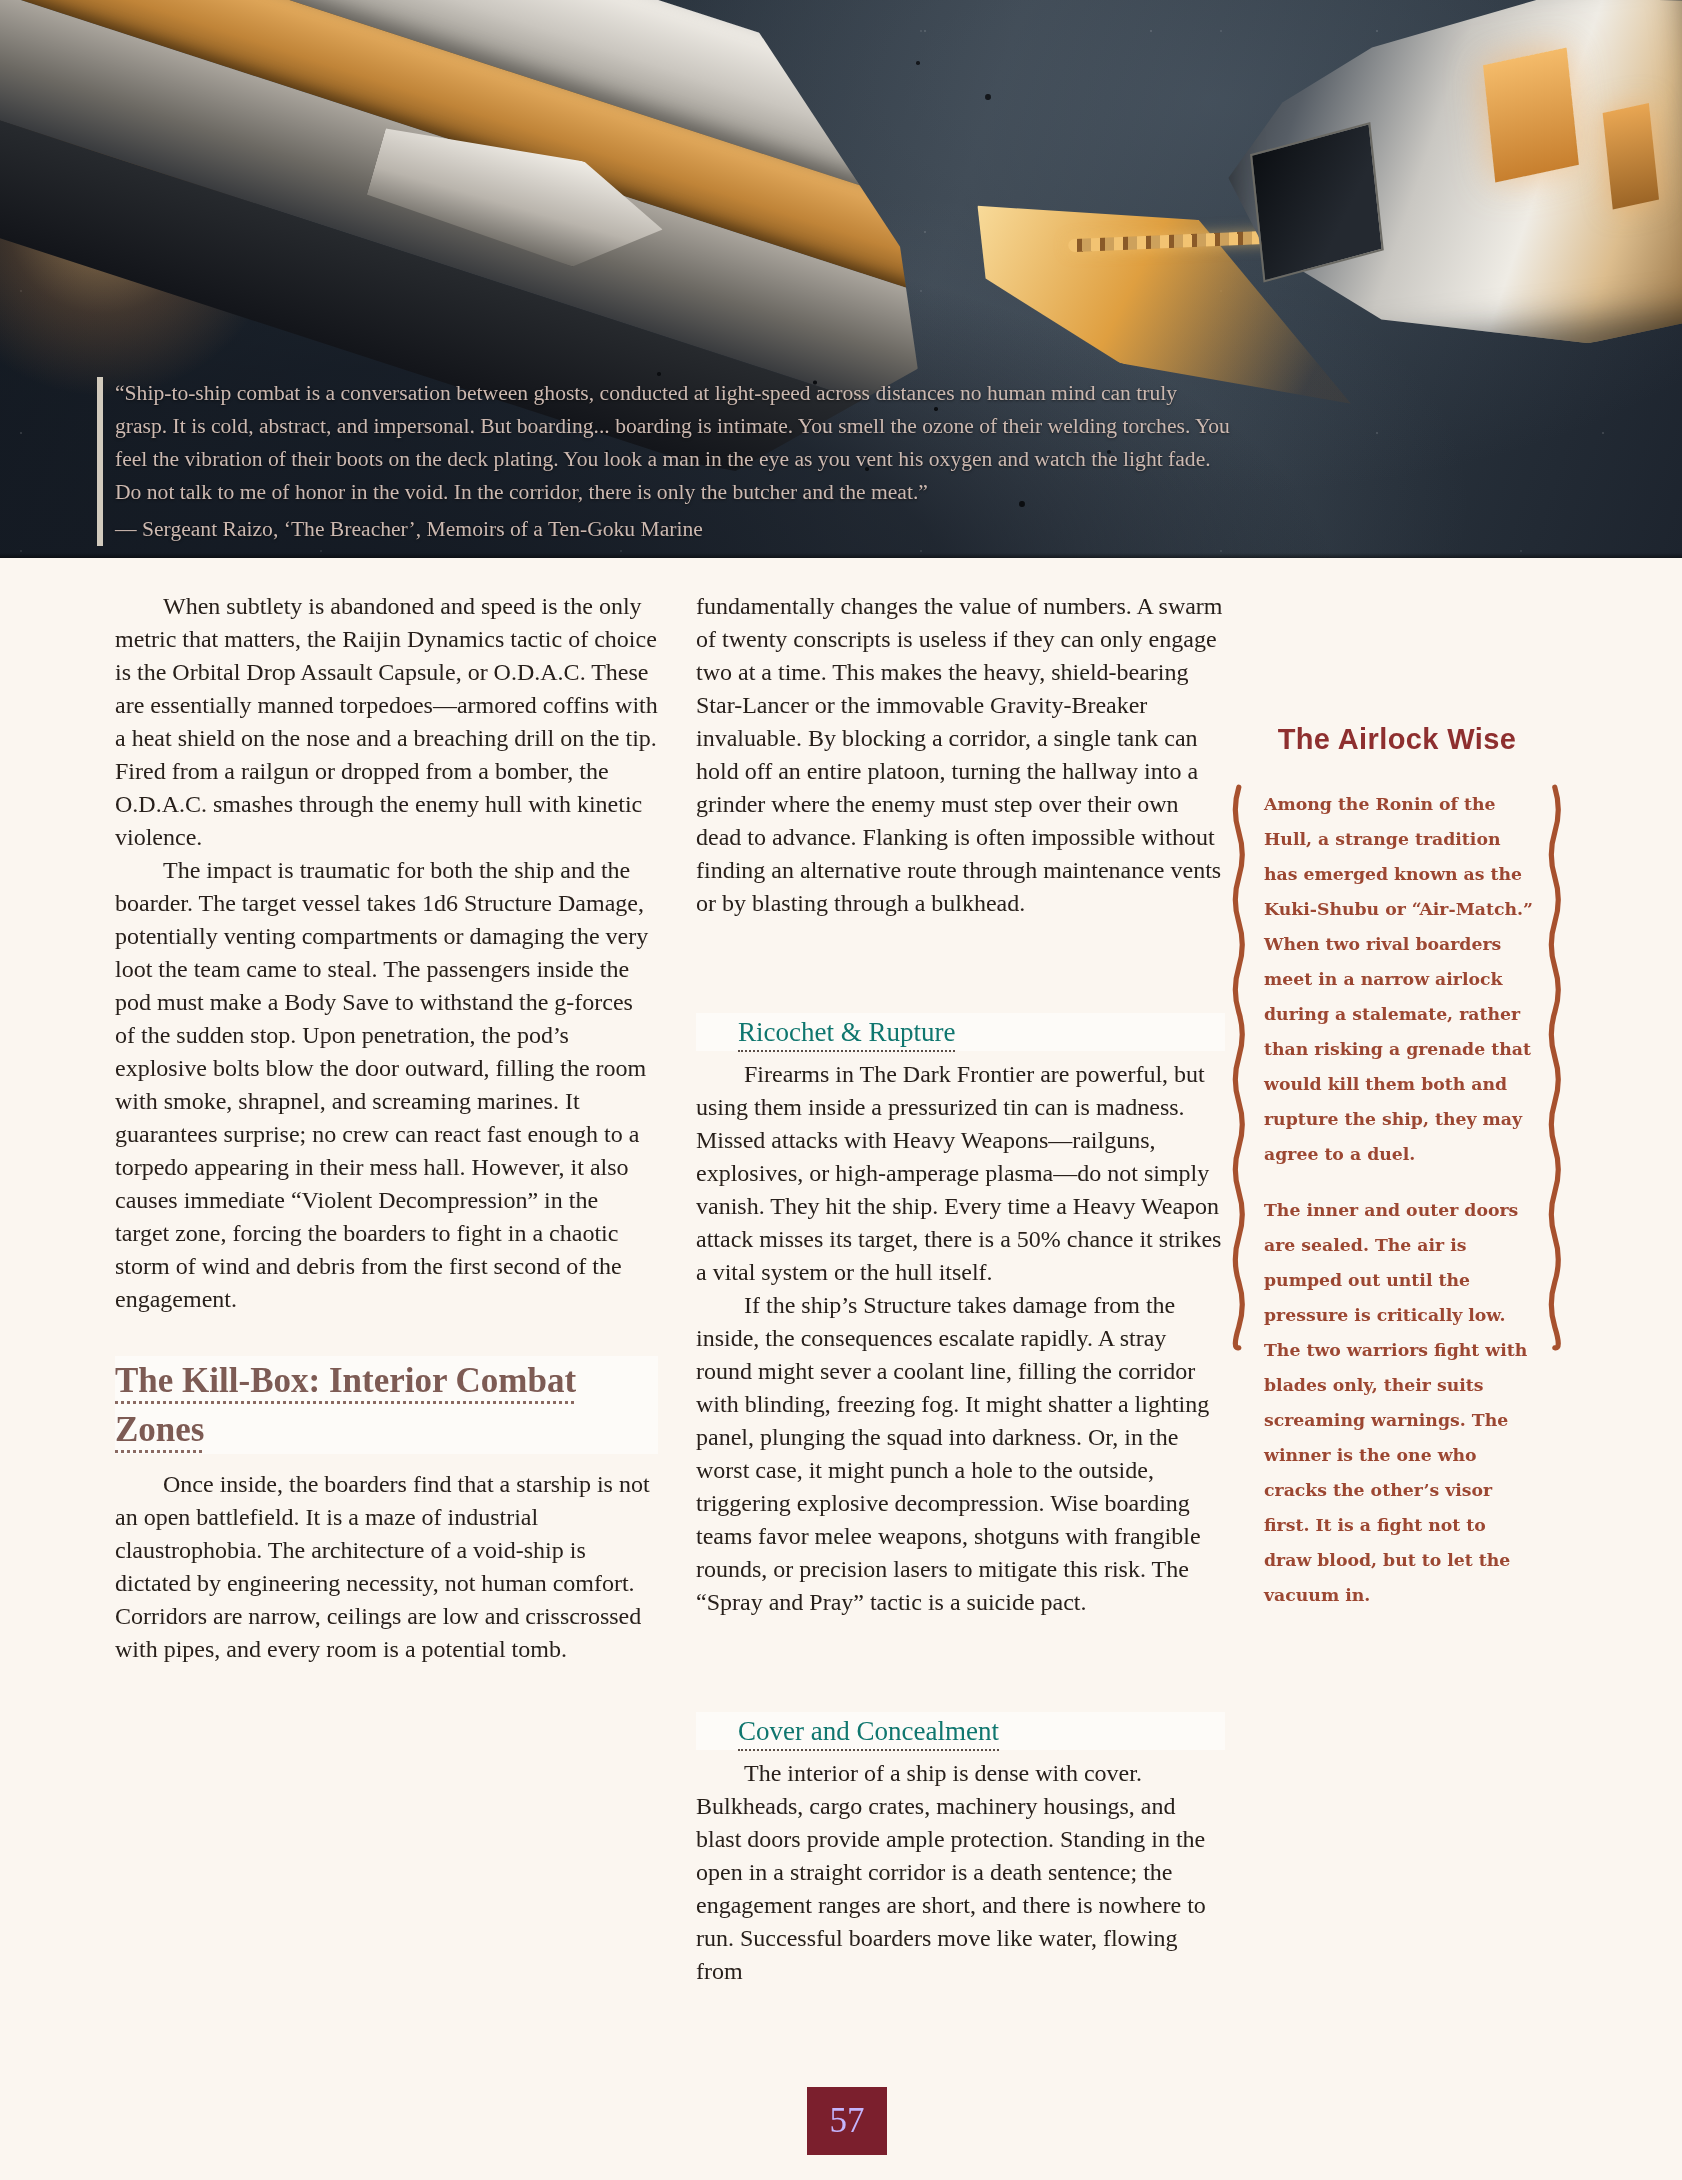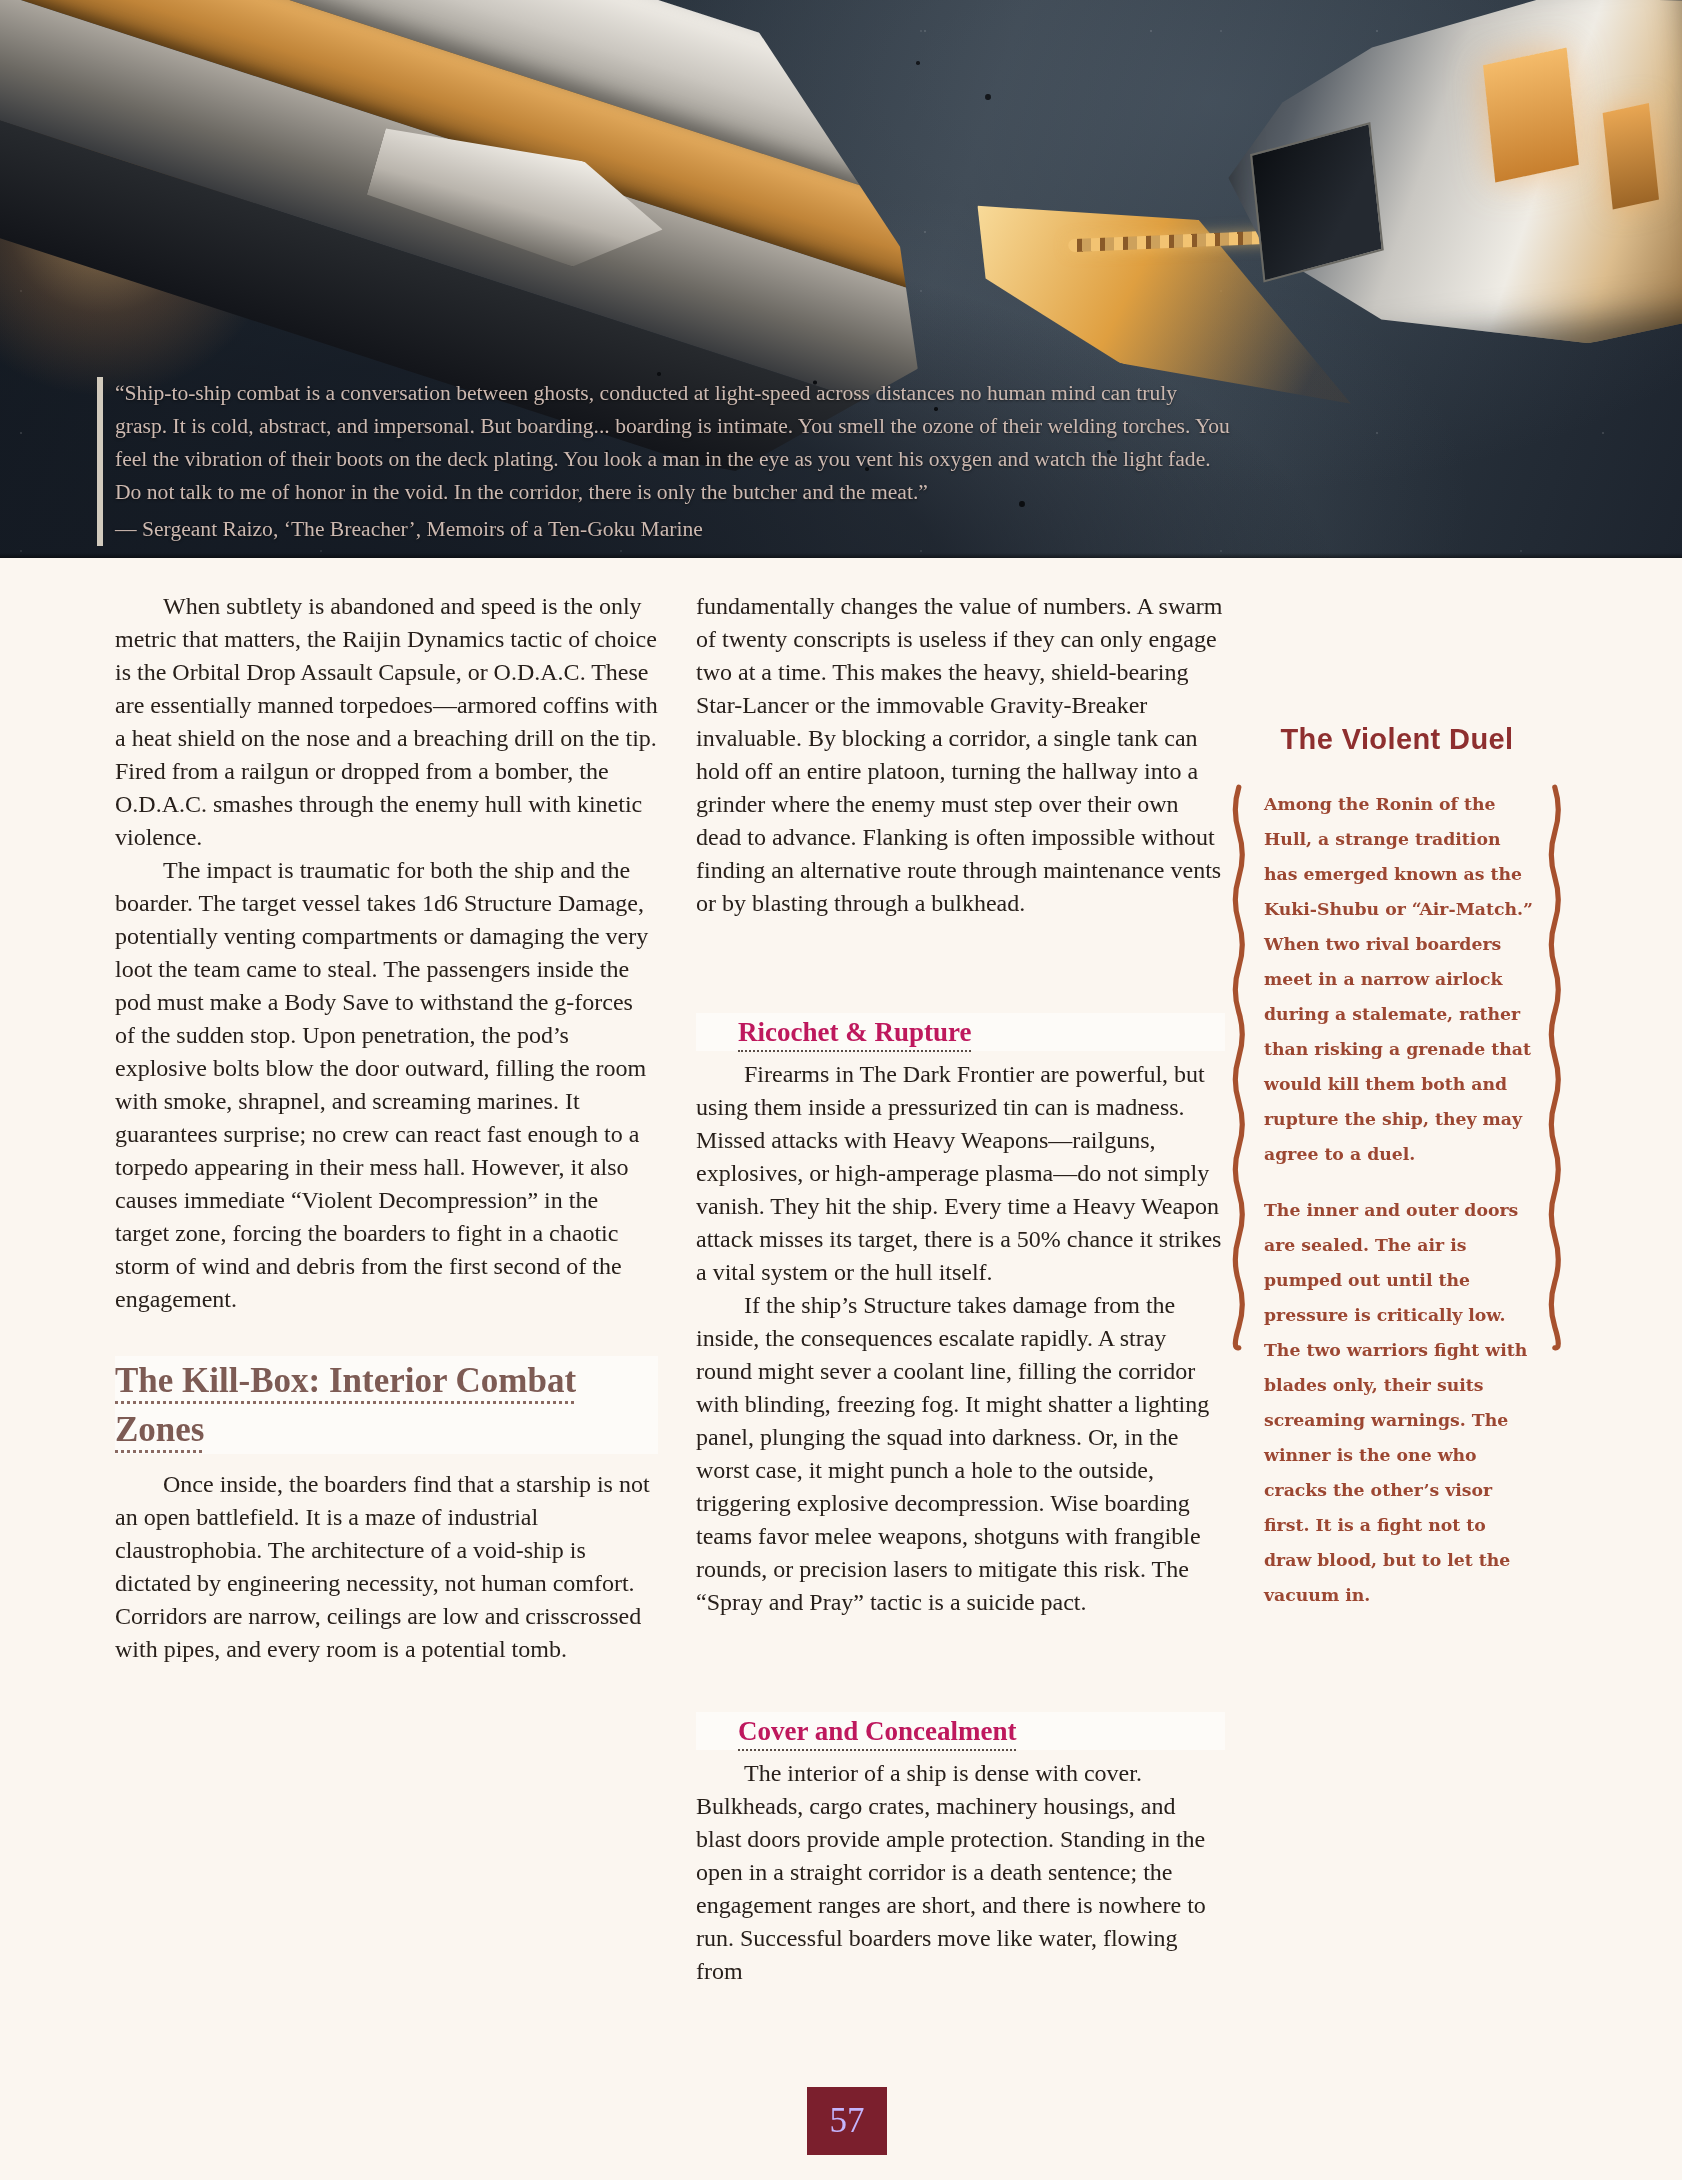--- a/index.html
+++ b/index.html
@@ -86,21 +86,21 @@
   .col-left{left:0;width:543px;}
   .col-right{left:581px;width:529px;}
   .para{margin:0;}
   .indent{text-indent:48px;}
   .heading1{margin:40px 0 14px;background:rgba(255,255,255,.5);}
   .heading1 span{
     font-weight:bold;font-size:35px;line-height:49px;color:#7d5b54;
     text-decoration:underline dotted #8a6a62 2.6px;text-underline-offset:8.6px;}
   .subhead{margin:52px 0 7px;padding-left:42px;background:rgba(255,255,255,.55);}
   .subhead.wide-gap{margin-top:93px;}
-  .subhead span{font-weight:bold;font-size:27px;line-height:38px;color:#be185d;
+  .subhead span{font-weight:normal;font-size:27px;line-height:38px;color:#0f766e;
     border-bottom:2.6px dotted #5a4d46;padding-bottom:2.6px;}
 
   
   .sidebar{position:absolute;left:1231px;top:723px;width:332px;}
   .sidebar-title{text-align:center;font-family:"Liberation Sans", sans-serif;
     font-weight:bold;font-size:29px;color:#8e2f2f;letter-spacing:0.4px;margin-bottom:26px;}
   .sidebar-body{position:relative;padding:5.2px 29px 5.2px 33px;
     font-family:"DejaVu Serif", serif;font-weight:bold;font-size:17.3px;line-height:35px;color:#9c4732;}
   .sidebar-body p{margin:0;}
   .sidebar-body p + p{margin-top:21px;}
@@ -169,21 +169,21 @@
     <p class="para indent">If the ship’s Structure takes damage from the inside, the consequences escalate rapidly. A stray round might sever a coolant line, filling the corridor with blinding, freezing fog. It might shatter a lighting panel, plunging the squad into darkness. Or, in the worst case, it might punch a hole to the outside, triggering explosive decompression. Wise boarding teams favor melee weapons, shotguns with frangible rounds, or precision lasers to mitigate this risk. The “Spray and Pray” tactic is a suicide pact.</p>
 
     <div class="subhead wide-gap">
       <span>Cover and Concealment</span>
     </div>
     <p class="para indent">The interior of a ship is dense with cover. Bulkheads, cargo crates, machinery housings, and blast doors provide ample protection. Standing in the open in a straight corridor is a death sentence; the engagement ranges are short, and there is nowhere to run. Successful boarders move like water, flowing from</p>
   </div>
 </div>
 
 <div class="sidebar">
-  <div class="sidebar-title">The Violent Duel</div>
+  <div class="sidebar-title">The Airlock Wise</div>
   <div class="sidebar-body">
     <svg class="wave left" viewBox="0 0 18 660" preserveAspectRatio="none">
       <path d="M9 6 Q 1 32 9 58 T 9 110 T 9 162 T 9 214 T 9 266 T 9 318 T 9 370 T 9 422 T 9 474 T 9 526 T 9 578 T 9 630 T 9 654" fill="none" stroke="#a7512e" stroke-width="6" stroke-linecap="round"></path>
     </svg>
     <svg class="wave right" viewBox="0 0 18 660" preserveAspectRatio="none">
       <path d="M9 6 Q 17 32 9 58 T 9 110 T 9 162 T 9 214 T 9 266 T 9 318 T 9 370 T 9 422 T 9 474 T 9 526 T 9 578 T 9 630 T 9 654" fill="none" stroke="#a7512e" stroke-width="6" stroke-linecap="round"></path>
     </svg>
     <p>Among the Ronin of the Hull, a strange tradition has emerged known as the Kuki-Shubu or “Air-Match.” When two rival boarders meet in a narrow airlock during a stalemate, rather than risking a grenade that would kill them both and rupture the ship, they may agree to a duel.</p>
     <p>The inner and outer doors are sealed. The air is pumped out until the pressure is critically low. The two warriors fight with blades only, their suits screaming warnings. The winner is the one who cracks the other’s visor first. It is a fight not to draw blood, but to let the vacuum in.</p>
   </div>

